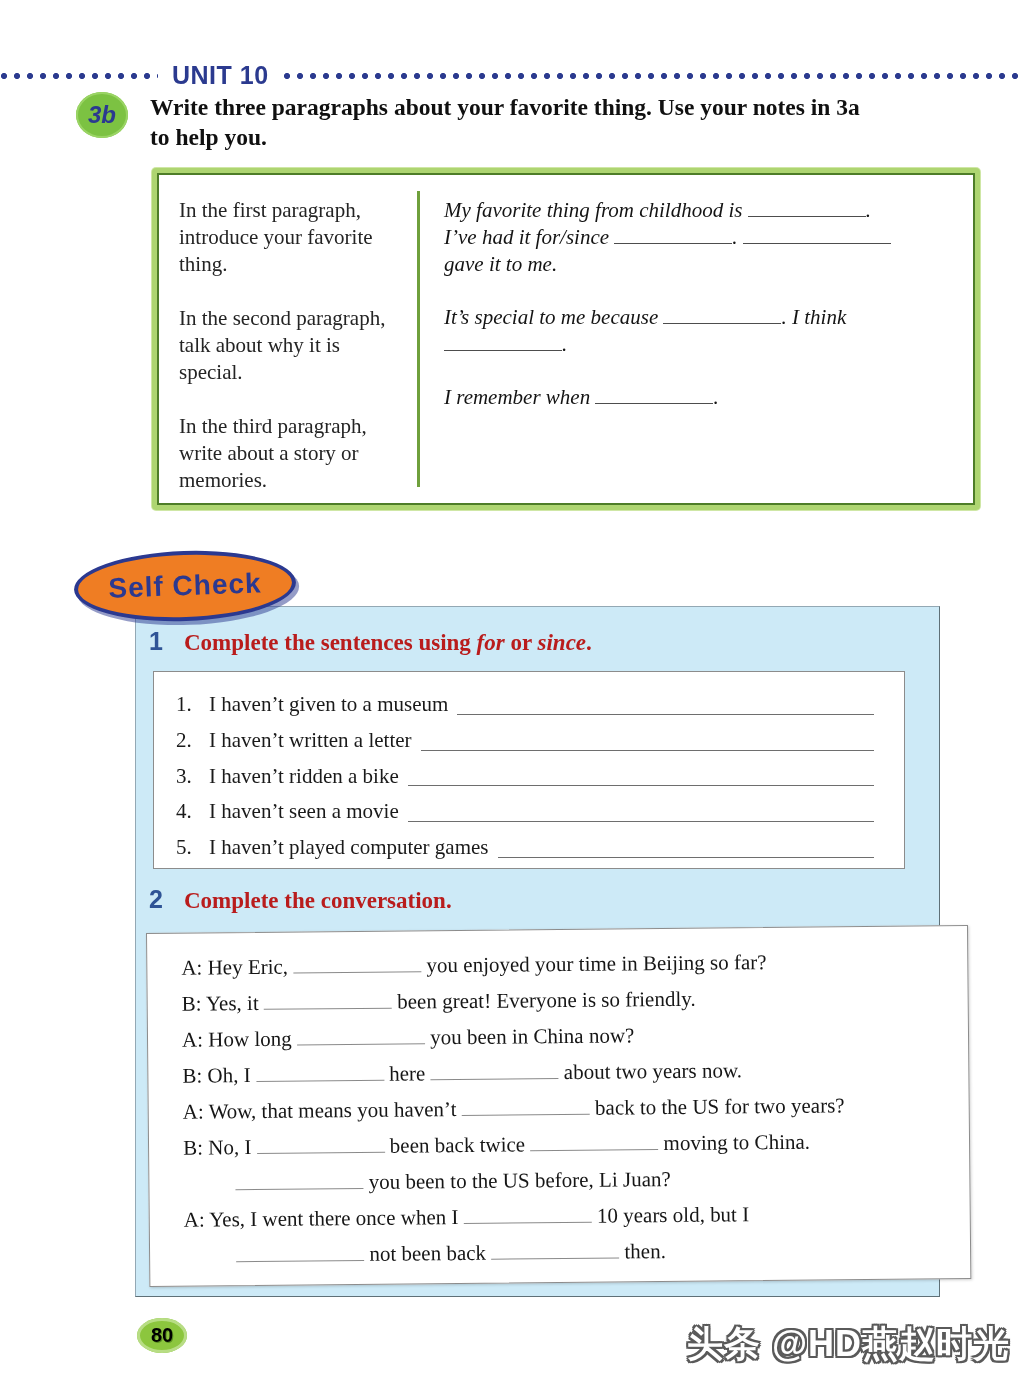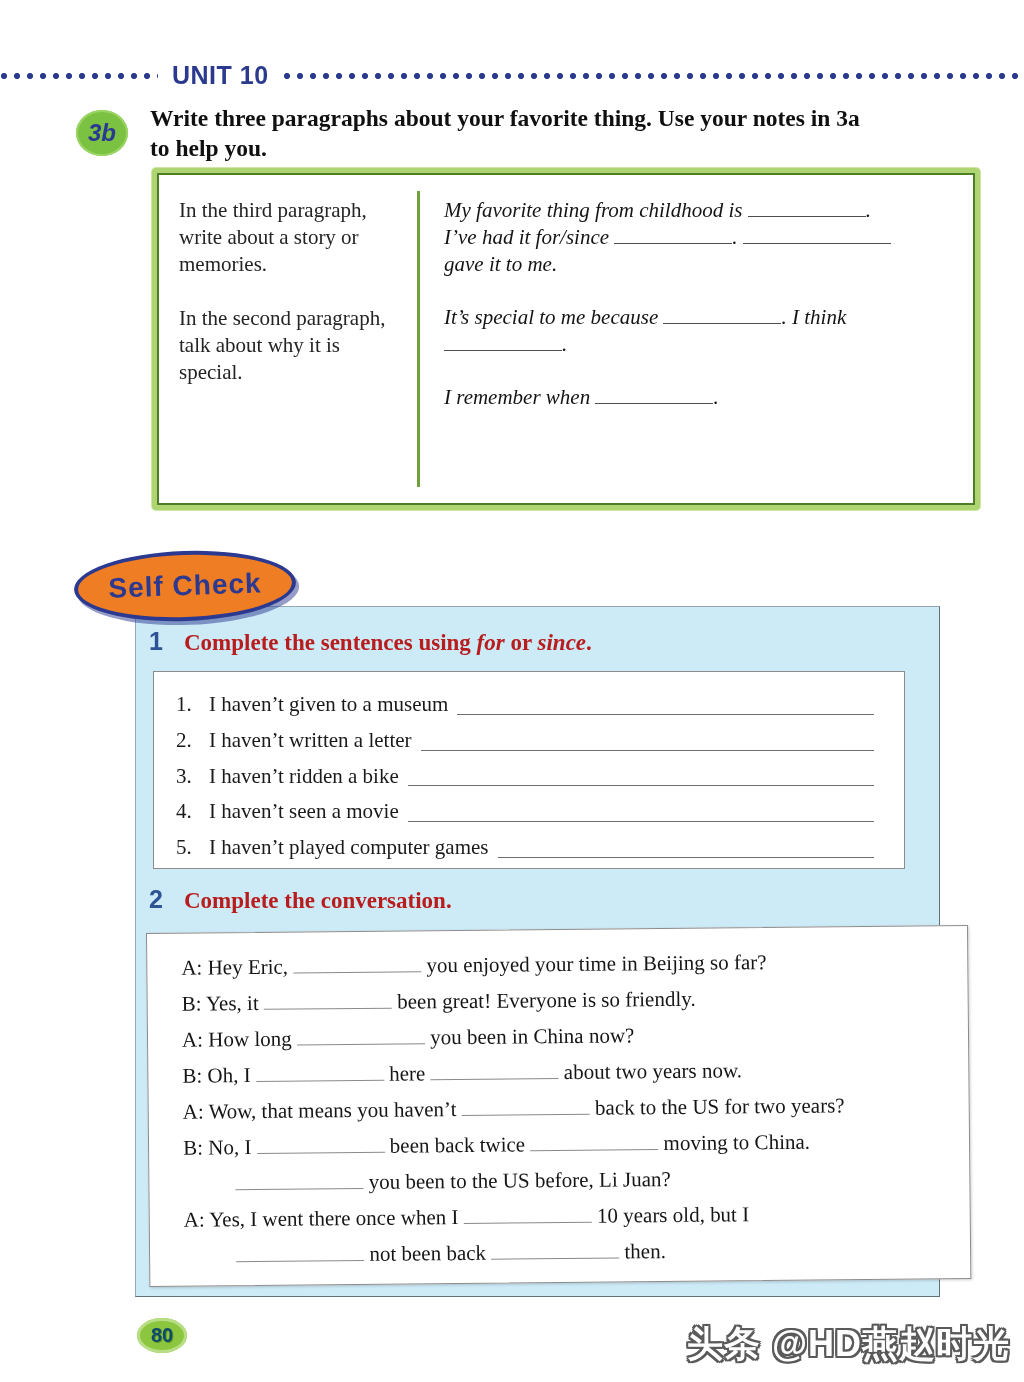--- a/index.html
+++ b/index.html
@@ -14,21 +14,21 @@
   
   .unit-row{position:absolute;top:61px;left:0;right:0;display:flex;align-items:center;}
   .dots{height:8px;background-image:radial-gradient(circle at 4px 4px,#2b3a8f 2.7px,rgba(0,0,0,0) 3.4px);
         background-size:13px 8px;background-repeat:repeat-x;}
   .dots-left{width:158px;}
   .dots-right{flex:1;}
   .unit-label{font-family:"Liberation Sans",sans-serif;font-weight:bold;font-size:25px;color:#2b3a8f;
               margin:0 14px;letter-spacing:0.5px;}
 
   
-  .act-row{position:absolute;top:103px;left:76px;display:flex;align-items:center;}
+  .act-row{position:absolute;top:92px;left:76px;display:flex;align-items:flex-start;}
   .badge3b{width:52px;height:46px;border-radius:50%;background:#7cc242;color:#2b3990;
            font-family:"Liberation Sans",sans-serif;font-weight:bold;font-style:italic;font-size:24px;
            display:flex;align-items:center;justify-content:center;flex:0 0 auto;
            box-shadow:inset 0 0 0 2px #9ad464;}
   .instruction{margin-left:22px;font-weight:bold;font-size:23.5px;line-height:30px;color:#101010;width:835px;}
 
   
   .guide-outer{position:absolute;top:168px;left:152px;width:828px;height:342px;
                background:#aed571;border-radius:4px;padding:5px;box-sizing:border-box;
                box-shadow:0 0 0 1px #cfe7a6;}
@@ -63,21 +63,21 @@
   .s-fill{flex:1;border-bottom:1.4px solid #6e6e6e;align-self:flex-end;margin:0 2px 8px 9px;height:0;}
 
   .box2{position:absolute;top:326px;left:10px;width:822px;height:354px;background:#fff;
         border:1px solid #8c8c8c;padding:16px 20px 0 34px;box-sizing:border-box;
         transform:rotate(-0.55deg);transform-origin:left top;box-shadow:1px 1px 3px rgba(0,0,0,0.18);}
   .box2 .line{font-size:21px;line-height:36px;color:#161616;white-space:nowrap;}
   .box2 .blank{border-bottom-color:#8a8a8a;}
 
   
   .pagenum{position:absolute;top:1318px;left:137px;width:50px;height:35px;background:#8cc63e;
-           border-radius:50%;display:flex;align-items:center;justify-content:center;color:#0c4a6e;
+           border-radius:50%;display:flex;align-items:center;justify-content:center;color:#000000;
            font-family:"Liberation Sans",sans-serif;font-weight:bold;font-size:20px;
            box-shadow:inset 0 0 0 3px #b8dd85;text-shadow:1px 1px 0 #5a8f22;}
   .watermark{position:absolute;top:1320px;right:14px;font-family:"Liberation Sans",sans-serif;
              font-weight:bold;font-size:36px;color:#ffffff;letter-spacing:1px;
              text-shadow:-2px -2px 0 #5a5a5a,2px -2px 0 #5a5a5a,-2px 2px 0 #5a5a5a,2px 2px 0 #5a5a5a,
                          0 2px 0 #5a5a5a,2px 0 0 #5a5a5a,0 -2px 0 #5a5a5a,-2px 0 0 #5a5a5a;}
 </style>
 </head>
 <body>
 
@@ -91,22 +91,23 @@
   <div class="badge3b">3b</div>
   <div class="instruction">
     <div>Write three paragraphs about your favorite thing. Use your notes in 3a</div>
     <div>to help you.</div>
   </div>
 </div>
 
 <div class="guide-outer">
   <div class="guide-inner">
     <div class="guide-left">
+      <p>In the first paragraph, introduce your favorite thing.</p>
+      <p>In the second paragraph, talk about why it is special.</p>
       <p>In the third paragraph, write about a story or memories.</p>
-      <p>In the second paragraph, talk about why it is special.</p>
     </div>
     <div class="guide-divider"></div>
     <div class="guide-right">
       <div class="para">
           <div class="line">My favorite thing from childhood is <span class="blank" style="width: 118px;"></span>.</div>
           <div class="line">I’ve had it for/since <span class="blank" style="width: 118px;"></span>. <span class="blank" style="width: 148px;"></span></div>
           <div class="line">gave it to me.</div>
         </div>
       <div class="para">
           <div class="line">It’s special to me because <span class="blank" style="width: 118px;"></span>. I think</div>

